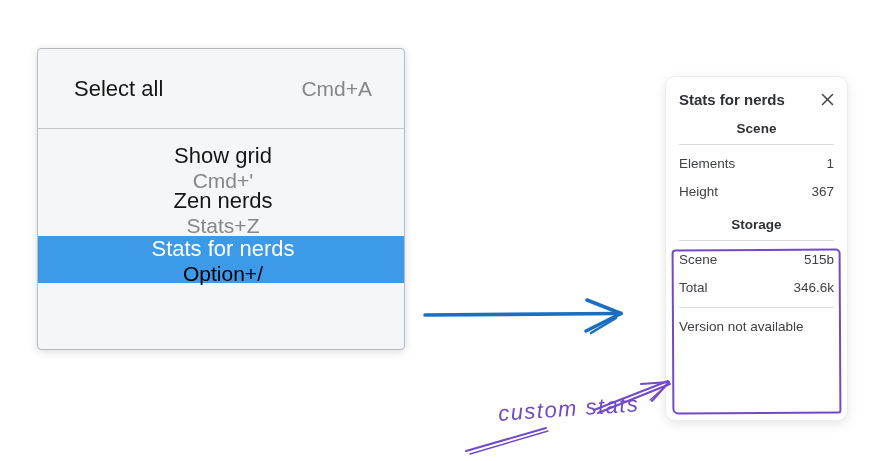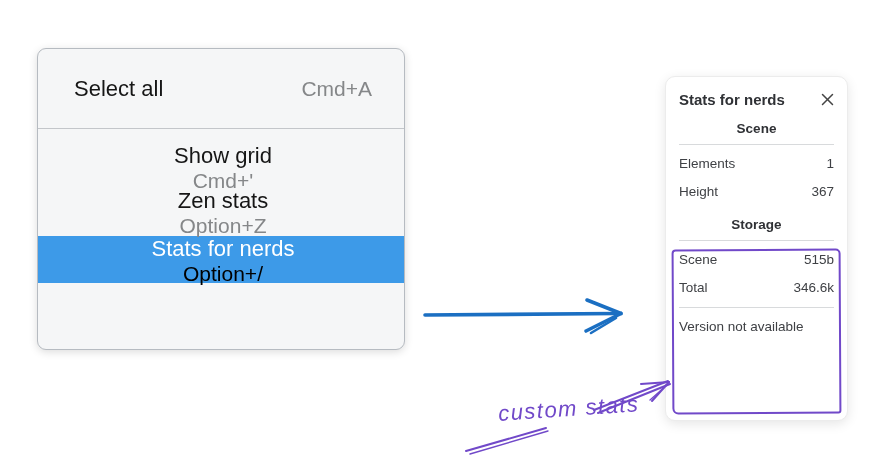--- a/index.html
+++ b/index.html
@@ -13,21 +13,21 @@
   }
 
   
   .menu {
     position: absolute;
     left: 37px; top: 48px;
     width: 368px; height: 302px;
     box-sizing: border-box;
     background: #f5f6f7;
     border: 1.5px solid #b6bbc1;
-    border-radius: 9px;
+    border-radius: 4px;
     box-shadow: 0 2px 8px rgba(0,0,0,0.14);
     overflow: hidden;
   }
   .menu-row {
     display: flex;
     align-items: center;
     justify-content: space-between;
     padding: 0 32px 0 36px;
     font-size: 22px;
     color: #161616;
@@ -120,22 +120,22 @@
       <span>Select all</span>
       <span class="shortcut">Cmd+A</span>
     </div>
     <div class="menu-divider"></div>
     <div class="menu-list">
       <div class="menu-row menu-item">
         <span>Show grid</span>
         <span class="shortcut">Cmd+'</span>
       </div>
       <div class="menu-row menu-item">
-        <span>Zen stats</span>
-        <span class="shortcut">Option+Z</span>
+        <span>Zen nerds</span>
+        <span class="shortcut">Stats+Z</span>
       </div>
       <div class="menu-row menu-item highlight">
         <span>Stats for nerds</span>
         <span class="shortcut">Option+/</span>
       </div>
     </div>
   </div>
 
   <svg class="arrow-svg" style="left:420px; top:294px;" width="208" height="46" viewBox="0 0 208 46">
     <g stroke="#1b6fc2" stroke-width="3.6" fill="none" stroke-linecap="round" stroke-linejoin="round">

